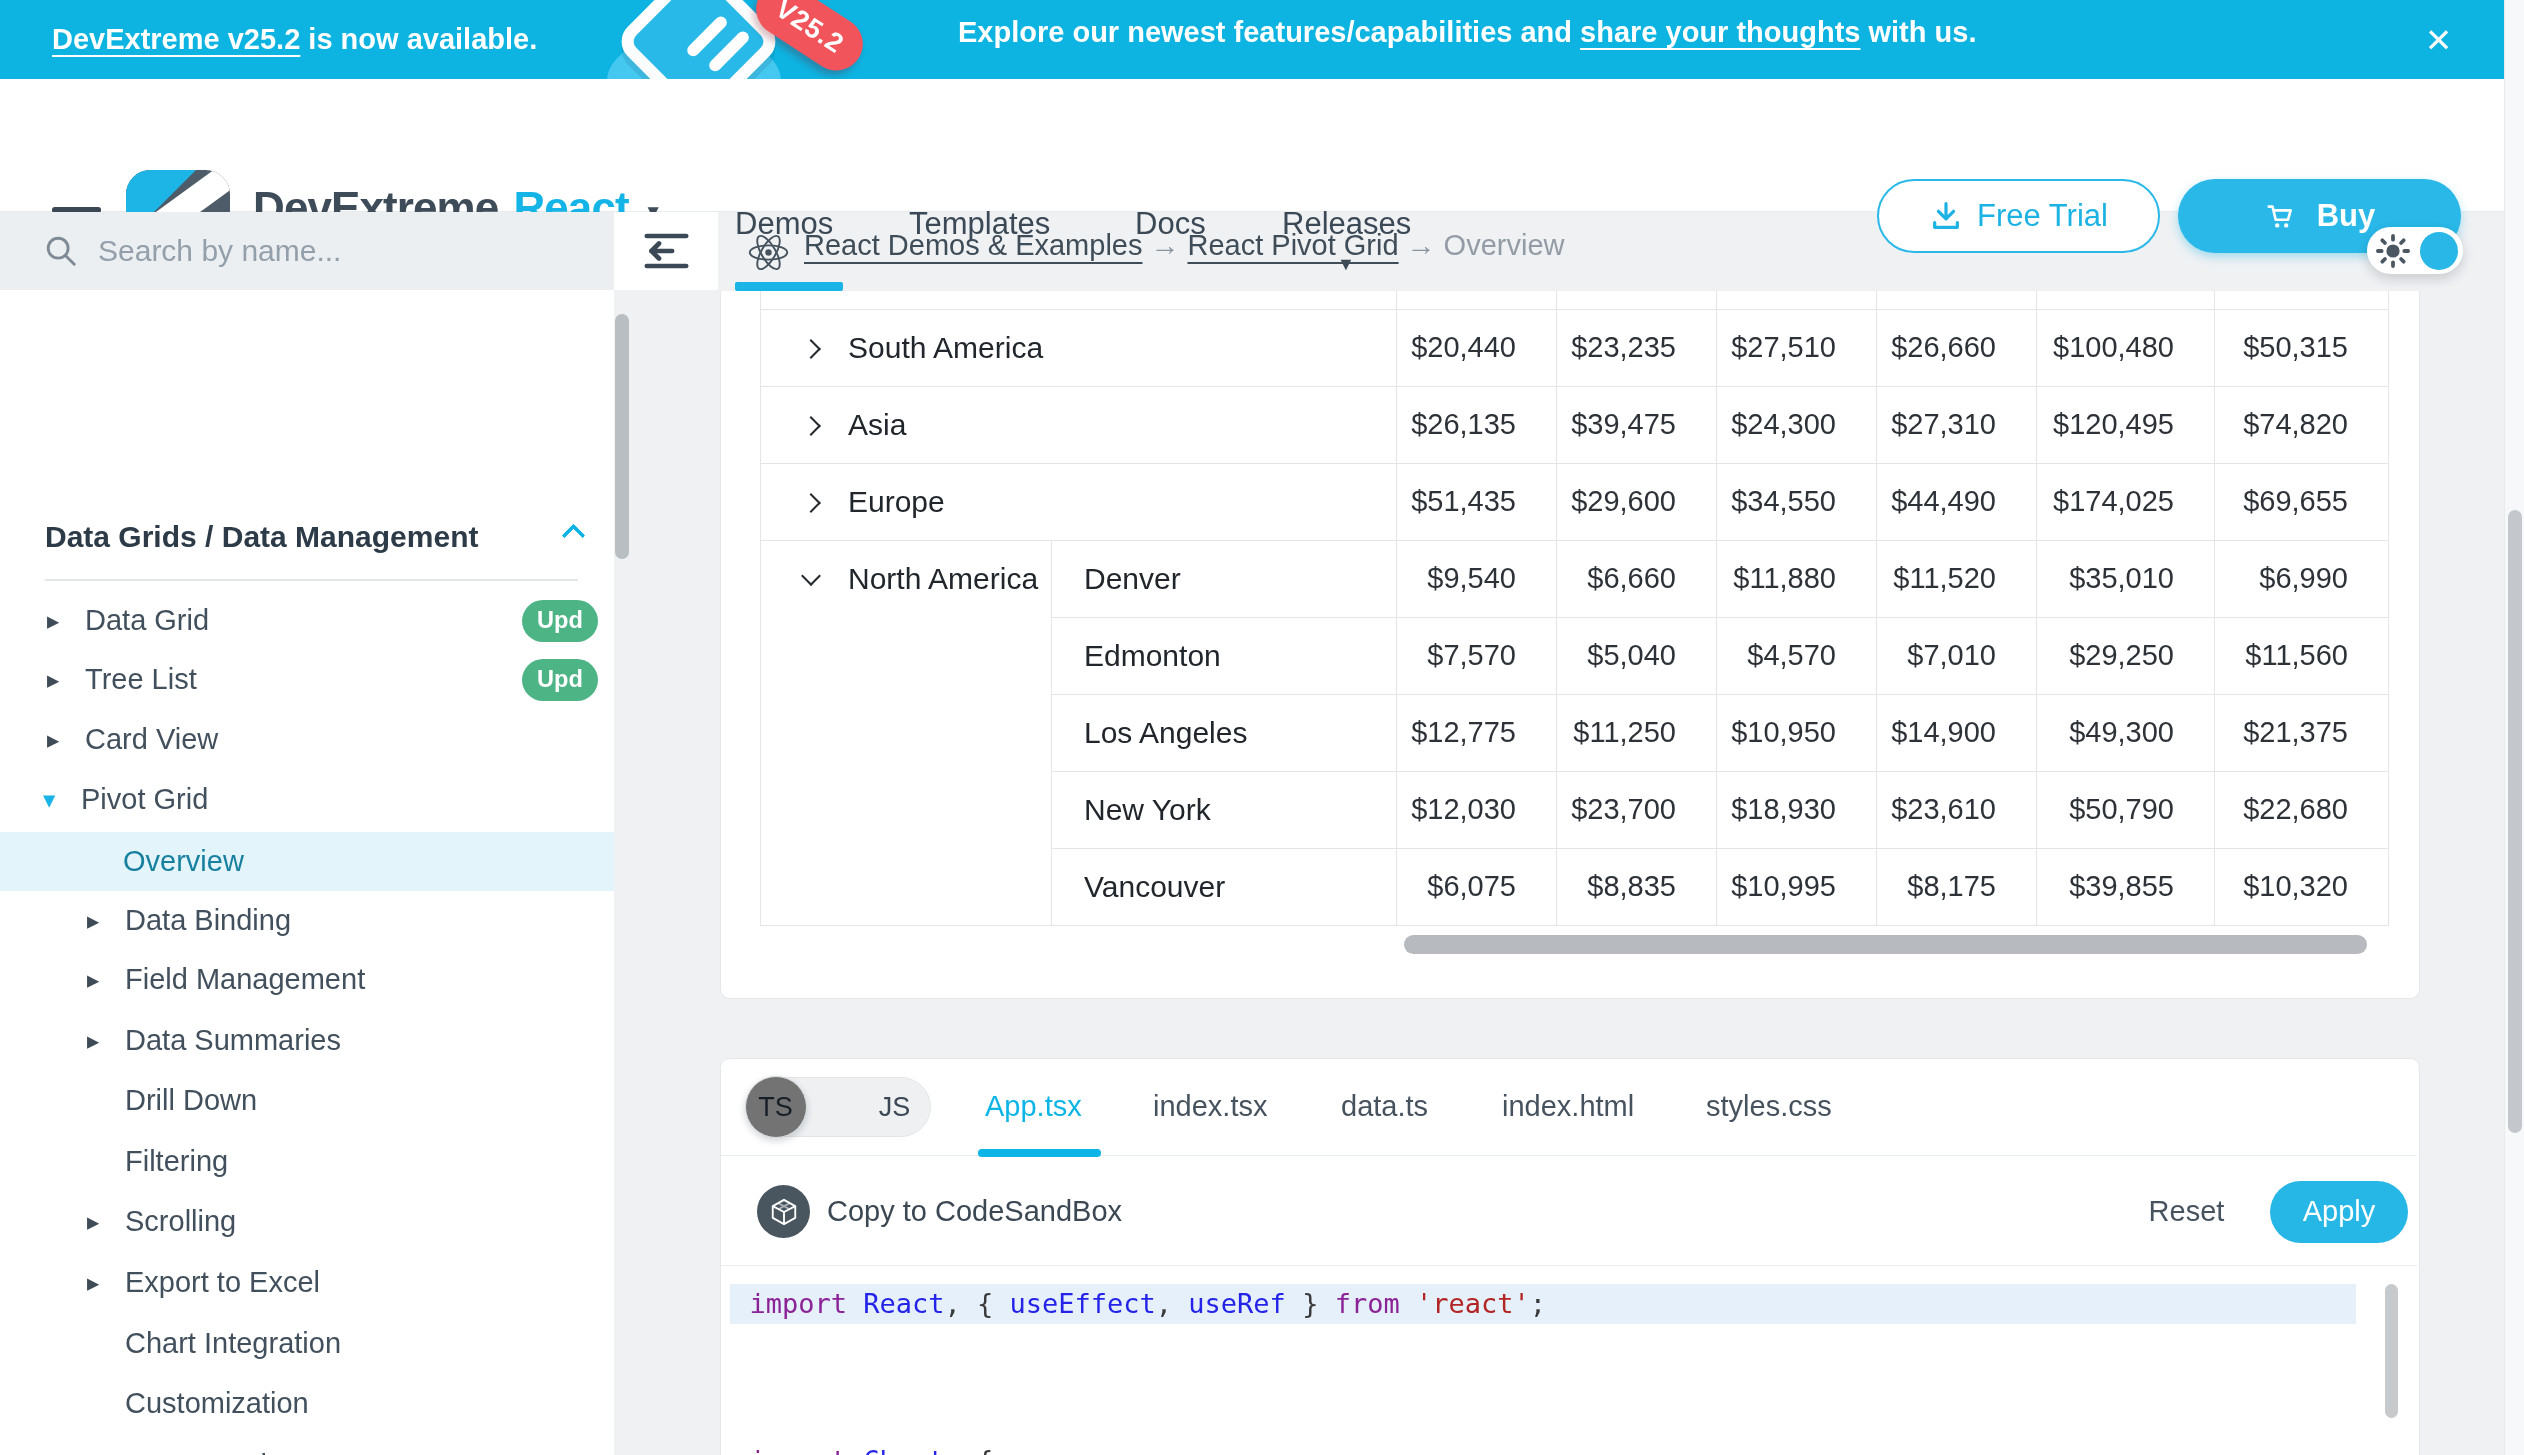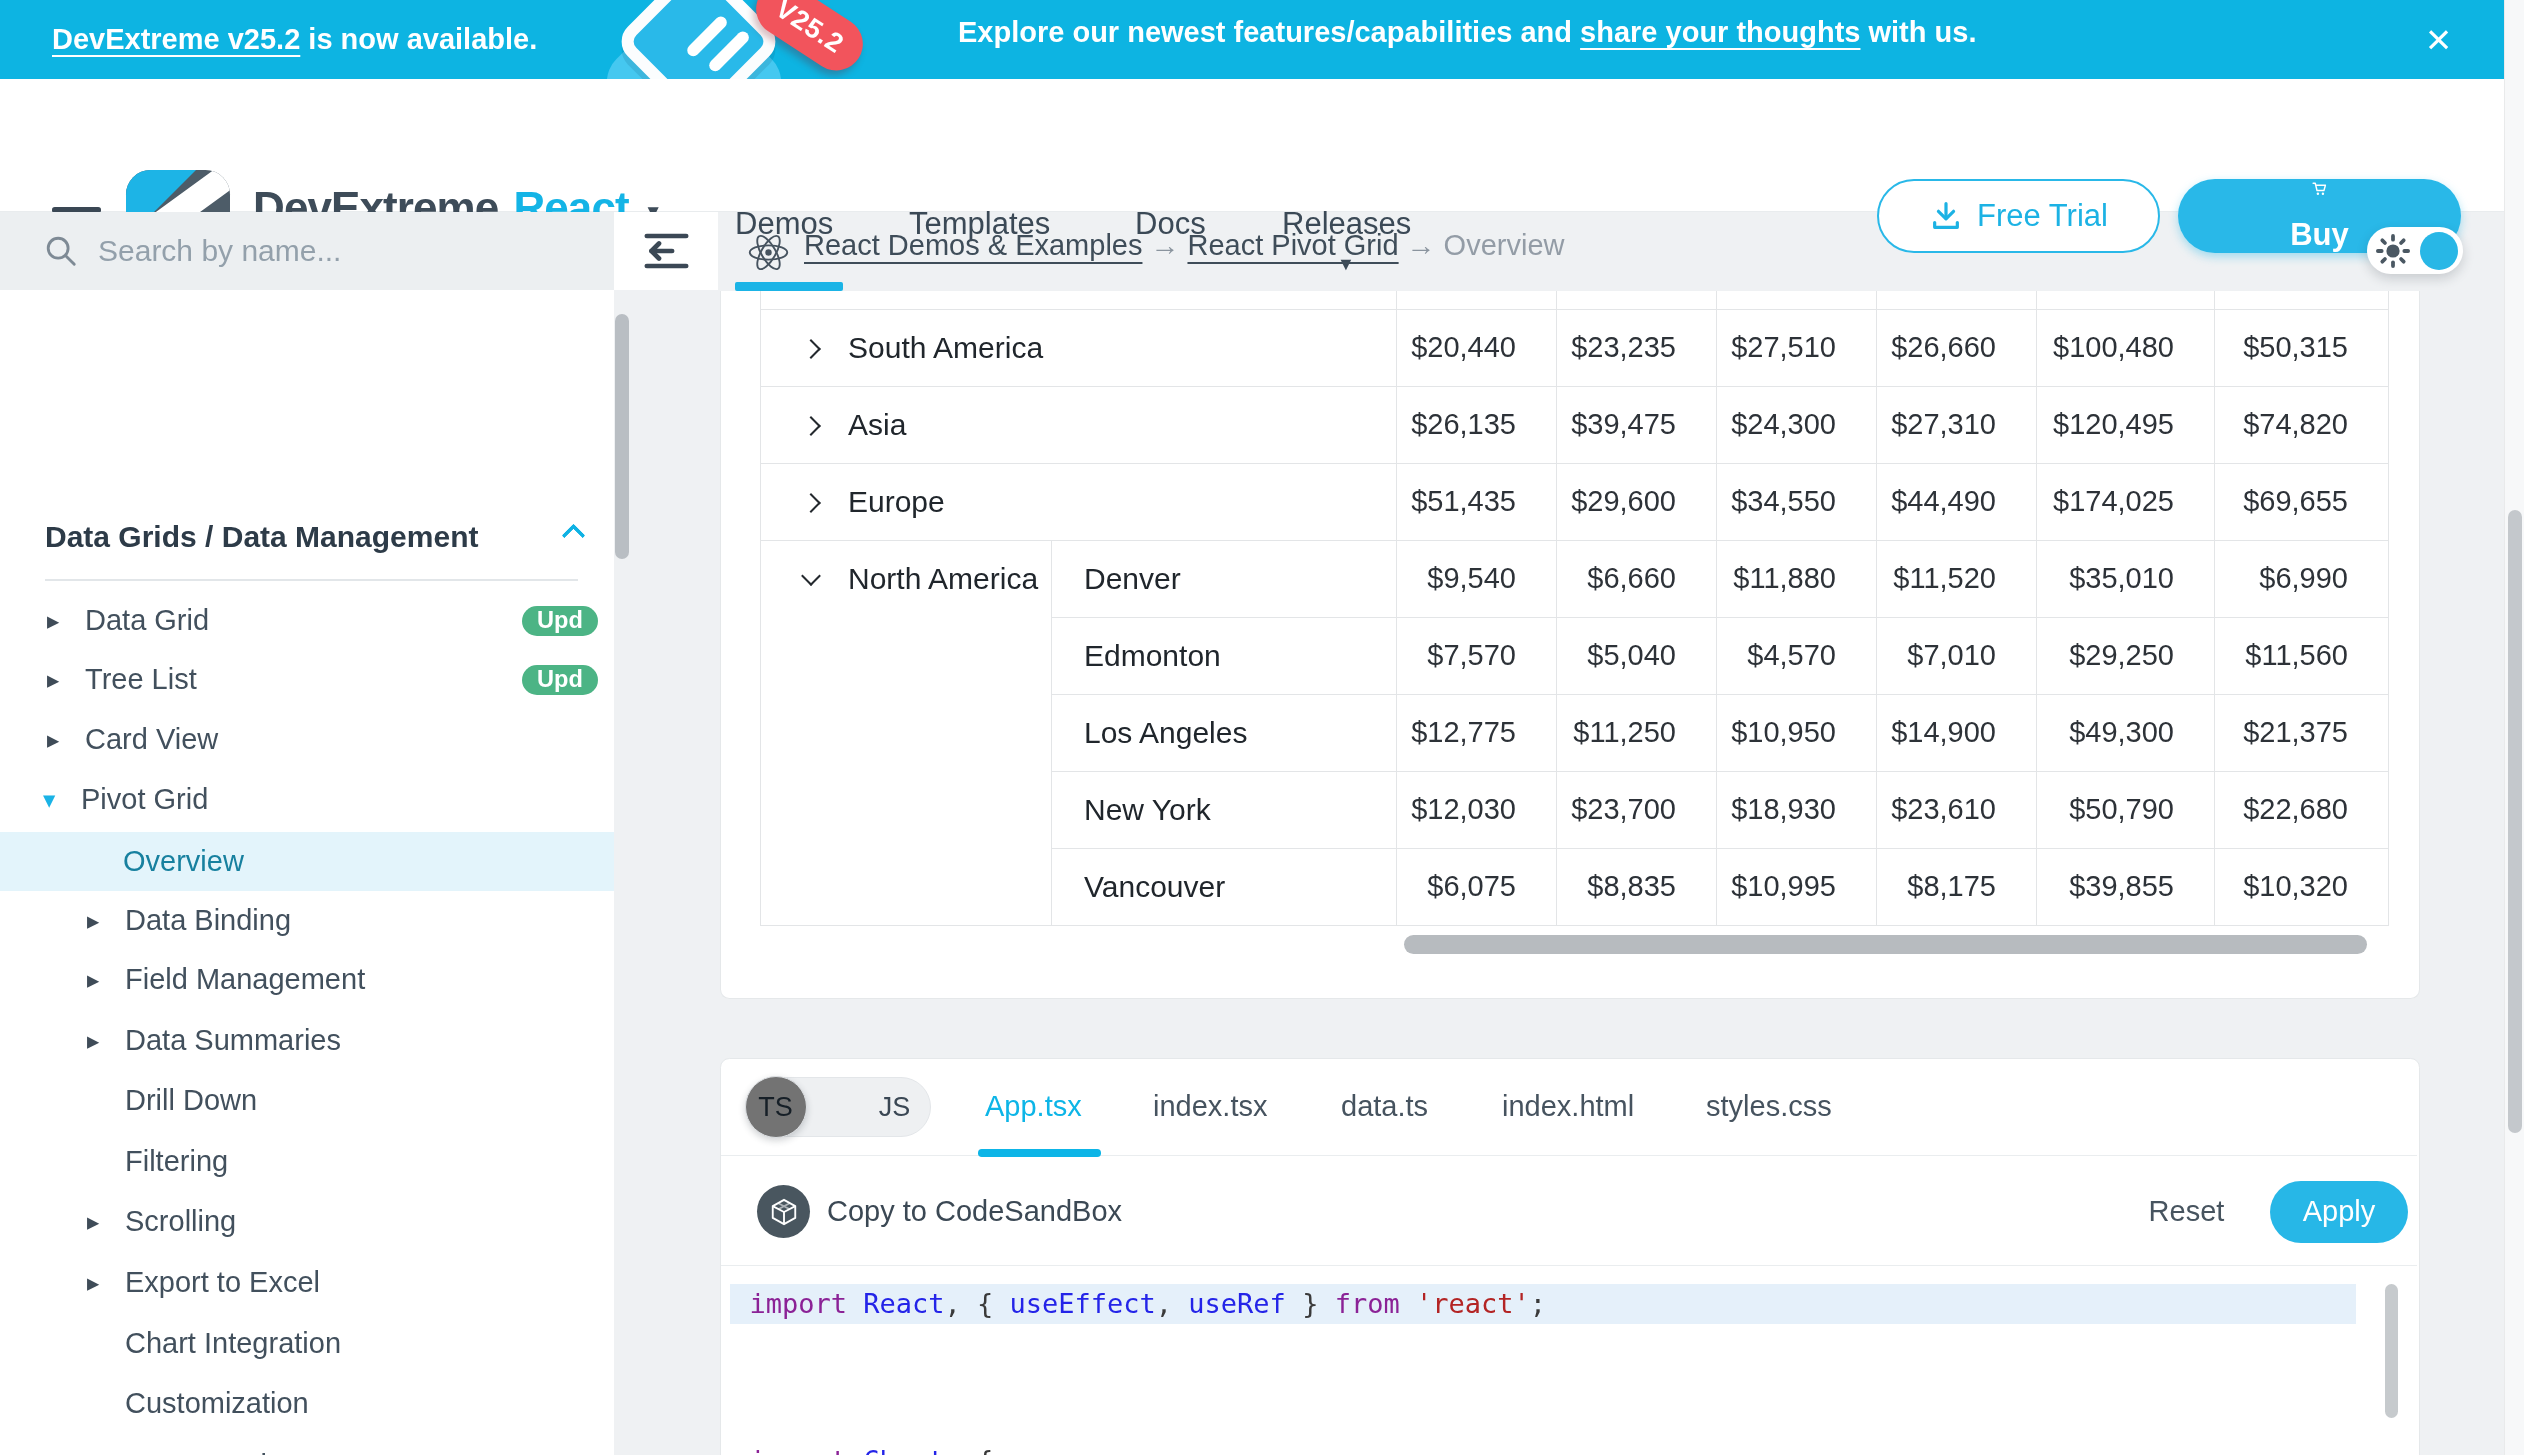--- a/index.html
+++ b/index.html
@@ -34,41 +34,41 @@
   #brand { position:absolute; left:253px; top:104px; display:flex; align-items:center; gap:15px; }
   .brand-main { font-size:44px; font-weight:700; color:#3e4c59; letter-spacing:-0.9px; }
   .brand-fw { font-size:44px; font-weight:700; color:#14b4e6; letter-spacing:-0.9px; }
   .brand-caret { font-size:19px; color:#3e4c59; transform:translateY(3.8px); }
   #byline { position:absolute; left:257px; top:159px; font-size:22px; color:#9ba6b1; }
   .nav-item { position:absolute; top:127px; font-size:31px; color:#3b4956; cursor:pointer; }
   #nav-underline { position:absolute; left:735px; top:203px; width:108px; height:8.5px; background:#1bb4e6; border-radius:1.9px; }
   .nav-caret { position:absolute; left:1337px; top:175px; font-size:18px; color:#3b4956; }
   #free-trial { position:absolute; left:1877px; top:100px; width:283px; height:74px; background:#fff; border:2.8px solid #29b8e8; border-radius:38px; display:flex; align-items:center; justify-content:center; gap:14px; cursor:pointer; }
   #free-trial span { font-size:31px; color:#1cb2e4; font-weight:500; }
-  #buy { position:absolute; left:2178px; top:100px; width:283px; height:74px; background:#29b8e8; border-radius:38px; display:flex; align-items:center; justify-content:center; gap:19px; cursor:pointer; box-shadow:0 3.8px 9.4px rgba(41,184,232,.4);flex-direction:column; }
+  #buy { position:absolute; left:2178px; top:100px; width:283px; height:74px; background:#29b8e8; border-radius:38px; display:flex; align-items:center; justify-content:center; gap:19px; cursor:pointer; box-shadow:0 3.8px 9.4px rgba(41,184,232,.4); }
   #buy span { font-size:31px; color:#fff; font-weight:600; }
 
   
   #sidebar { position:absolute; left:0; top:212px; width:614px; height:1244px; background:#fff; }
   #search-row { position:absolute; left:0; top:0; width:614px; height:78px; background:#eceff1; display:flex; align-items:center; }
   #search-row svg { margin-left:43px; }
   #search-input { border:none; outline:none; background:transparent; font-family:"Liberation Sans",sans-serif; font-size:30px; color:#3c4a56; margin-left:19px; width:453px; }
   #search-input::placeholder { color:#93a0ab; opacity:1; }
   .sec-head { position:absolute; left:45px; font-size:30px; font-weight:700; color:#2d3b48; }
   .chev-up { position:absolute; left:565px; width:17px; height:17px; border:solid #0fb2e4; border-width:0 4.7px 4.7px 0; transform:rotate(-135deg); border-radius:1.9px; }
   .s-div { position:absolute; left:45px; width:533px; height:1.9px; background:#e2e6e9; }
   .srow { position:absolute; left:0; width:614px; height:59px; display:flex; align-items:center; cursor:pointer; }
   .srow .tri { width:38px; margin-left:47px; font-size:24.5px; color:#3f4c58; flex:0 0 auto; }
   .srow .tri.cyan { color:#1ab3e6; margin-left:43px; }
   .srow .lbl { font-size:29px; color:#42505d; }
   .srow.sub .tri { margin-left:87px; }
   .srow.sub .lbl { }
   .srow.sel { background:#e3f4fb; }
   .srow.sel .lbl { color:#17809f; }
-  .badge { position:absolute; left:522px; width:76px; height:30px; background:#4cb485; border-radius:21px; color:#fff; font-size:23.6px; font-weight:700; display:flex; align-items:center; justify-content:center; }
+  .badge { position:absolute; left:522px; width:76px; height:42px; background:#4cb485; border-radius:21px; color:#fff; font-size:23.6px; font-weight:700; display:flex; align-items:center; justify-content:center; }
   #side-thumb { position:absolute; left:615px; top:314px; width:14px; height:245px; background:#b9bec3; border-radius:7.6px; }
 
   
   #collapse-btn { position:absolute; left:614px; top:212px; width:104px; height:78px; background:#fff; display:flex; align-items:center; justify-content:center; cursor:pointer; }
   #bc-atom { position:absolute; left:746px; top:230px; }
   #crumbs { position:absolute; left:804px; top:223px; height:45px; display:flex; align-items:center; gap:8px; font-size:29px; }
   #crumbs .lnk { color:#3f4d59; text-decoration:underline; text-underline-offset:6.6px; cursor:pointer; }
   #crumbs .sep { color:#8a949e; }
   #crumbs .cur { color:#939ca6; }
   #theme-toggle { position:absolute; left:2367px; top:227px; width:96px; height:47px; background:#fff; border-radius:24.5px; box-shadow:0 4.7px 11.3px rgba(30,40,50,.18); display:flex; align-items:center; cursor:pointer; }

